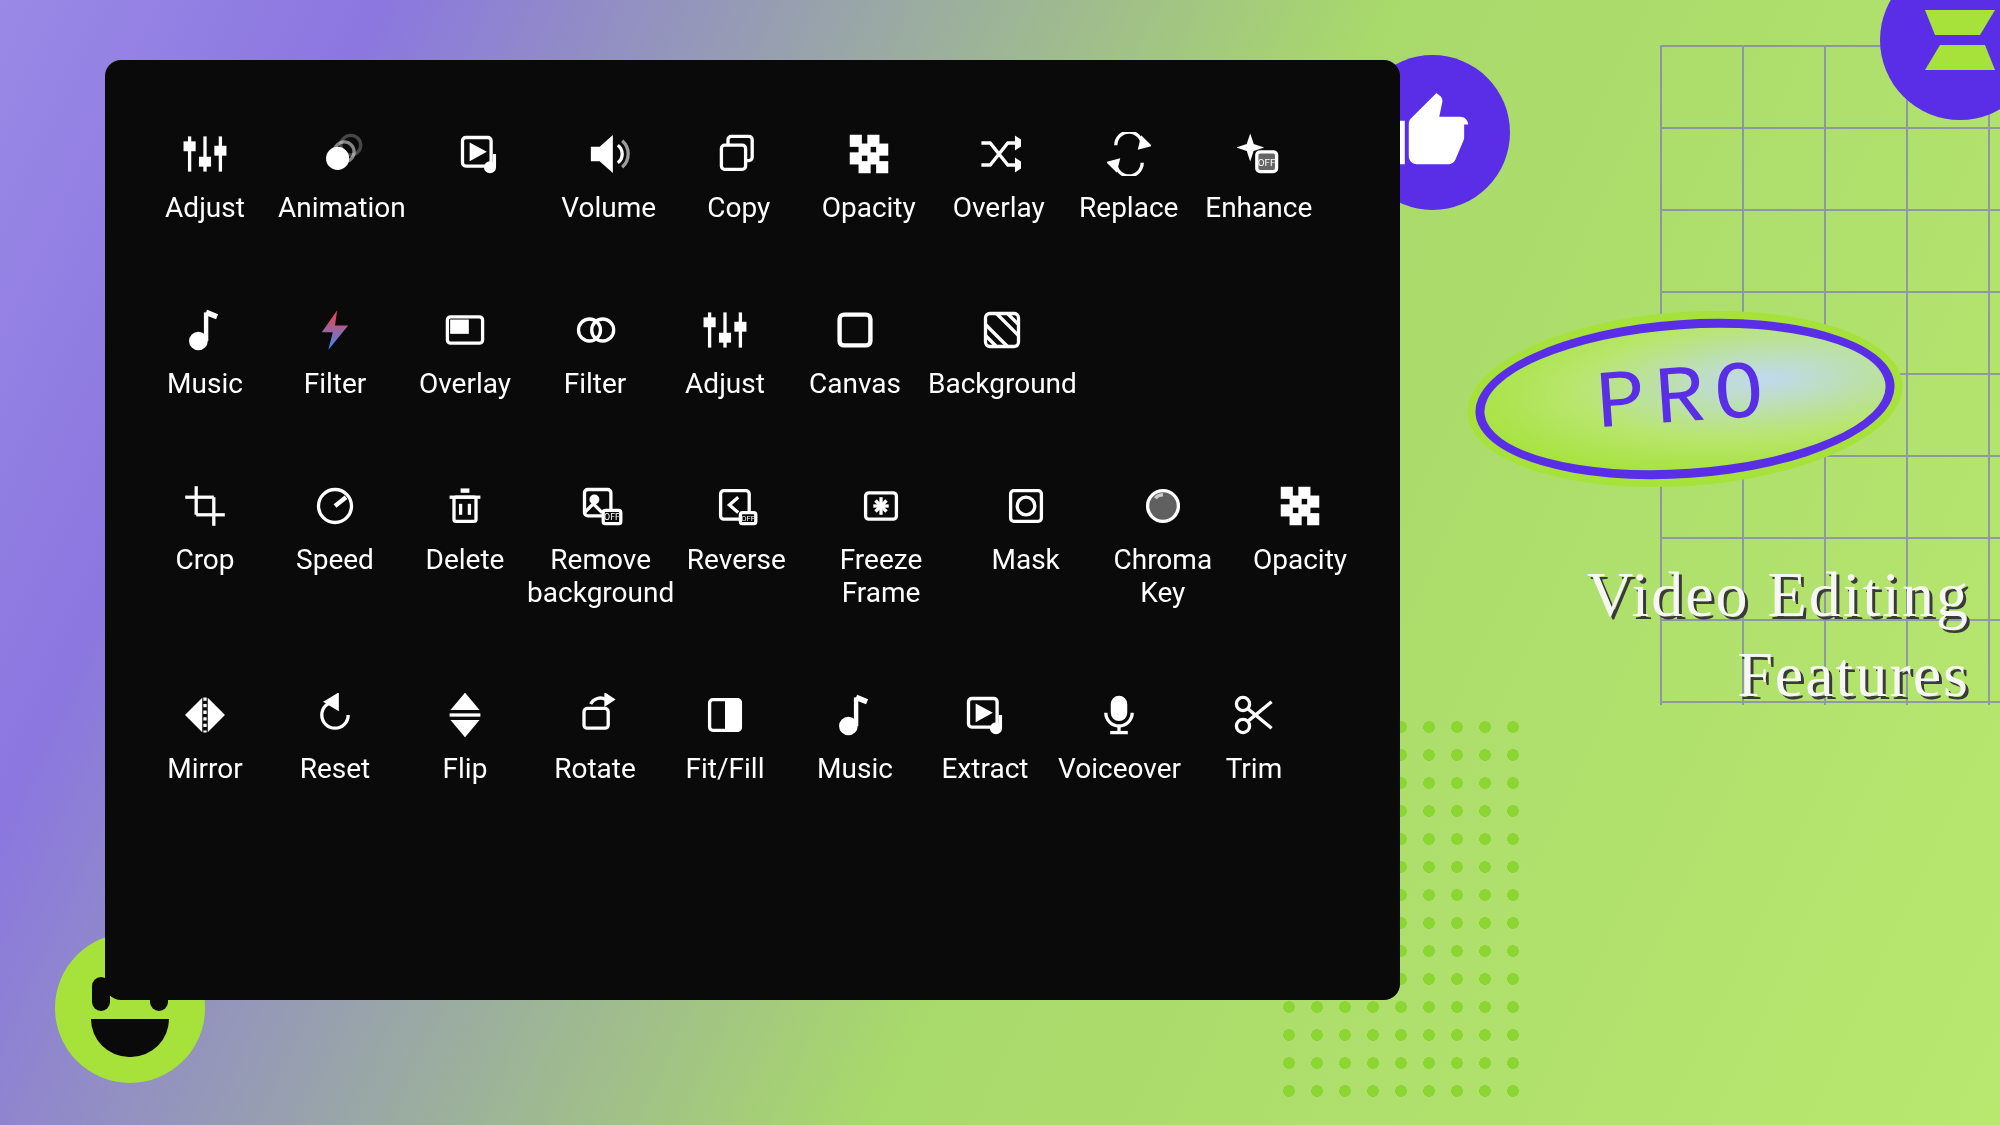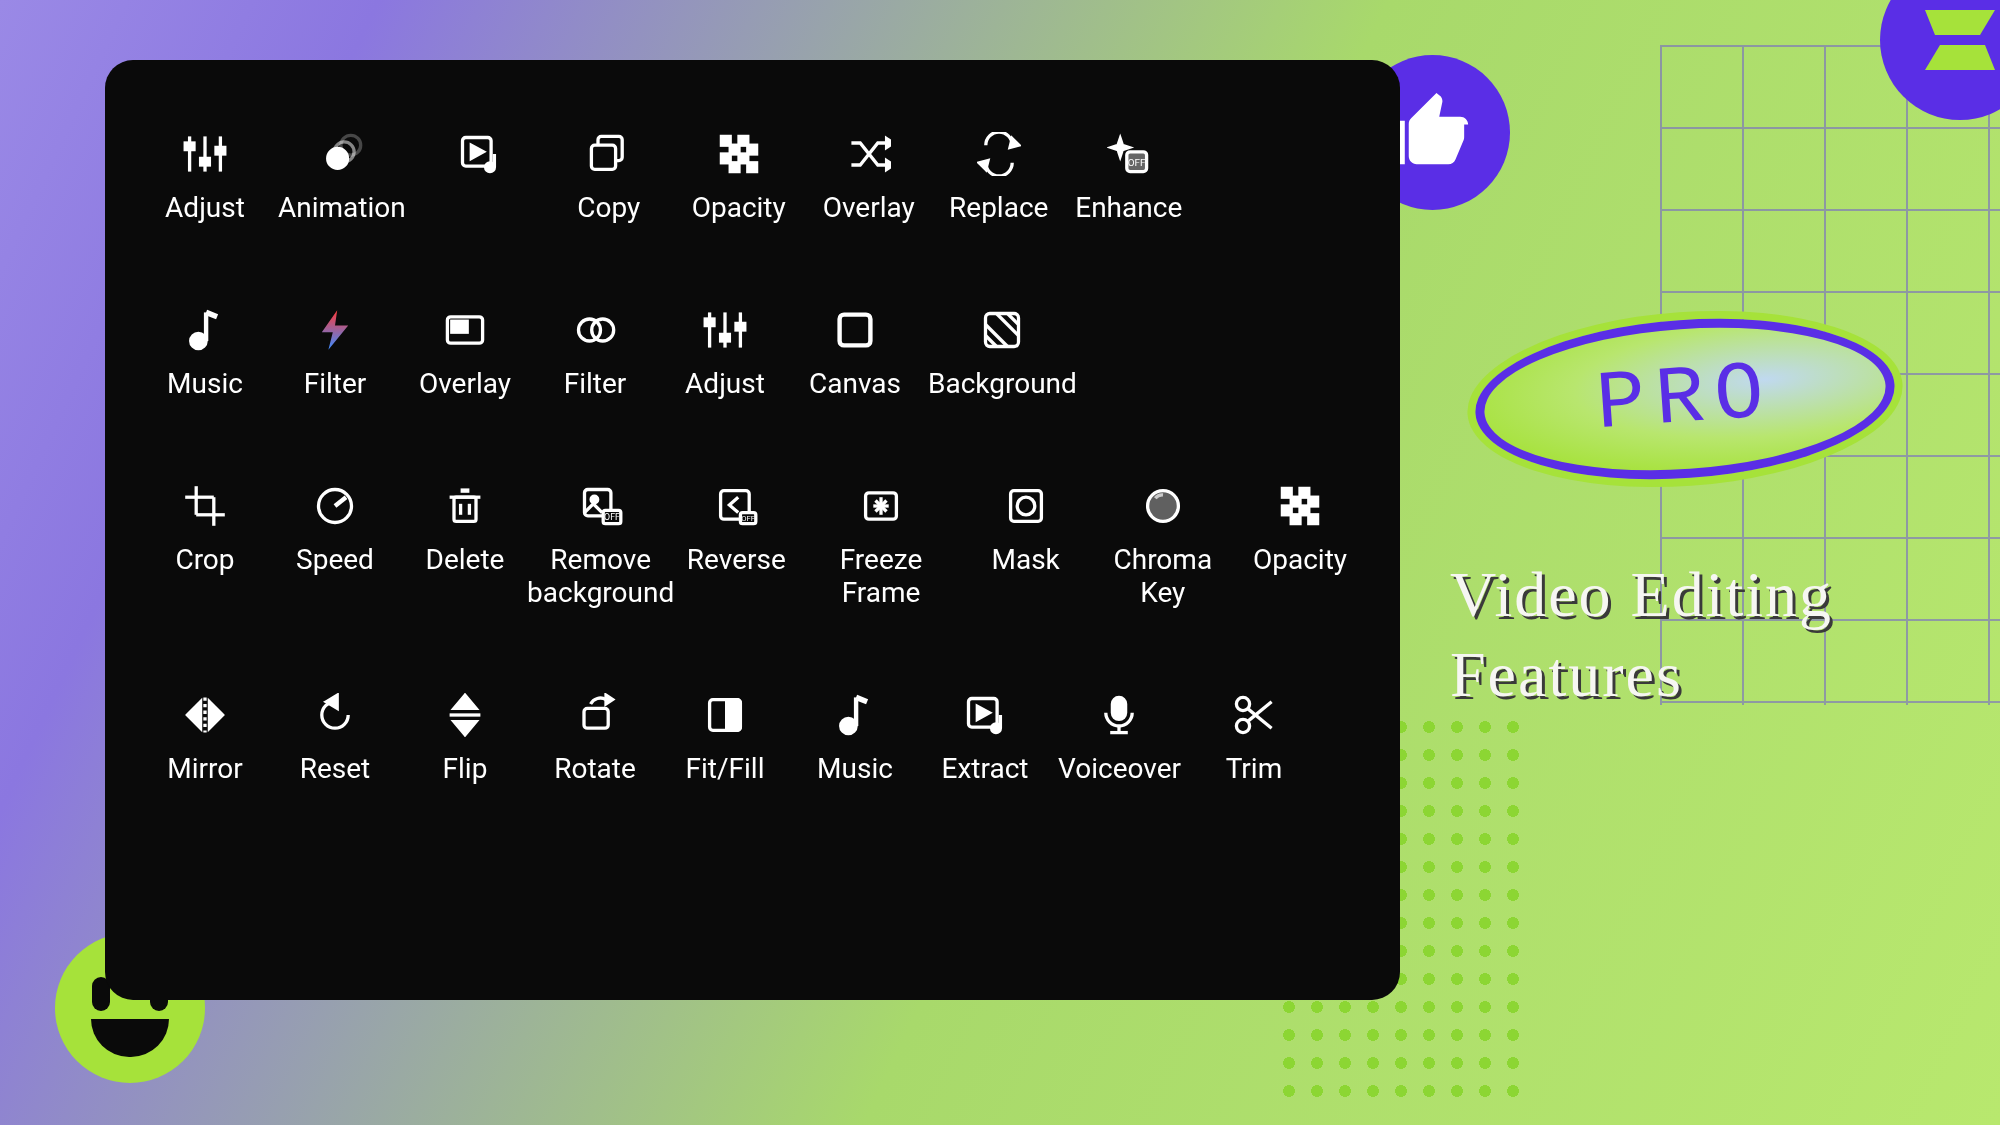--- a/index.html
+++ b/index.html
@@ -108,38 +108,38 @@
     color: #5a2ee6;
     font-weight: 500;
   }
 
   
   .heading {
     position: absolute;
     top: 555px;
     left: 1450px;
     width: 520px;
-    text-align: left;
+    text-align: right;
     font-family: Georgia, "Times New Roman", serif;
     font-size: 64px;
     line-height: 1.25;
     color: #f6f6f2;
     text-shadow: 3px 3px 0 #3a3a3a;
     letter-spacing: 2px;
   }
 
   
   .panel {
     position: absolute;
     left: 105px;
     top: 60px;
     width: 1295px;
     height: 940px;
     background: #0a0a0a;
-    border-radius: 28px;
+    border-radius: 16px;
     padding: 50px 35px;
     display: flex;
     flex-direction: column;
     gap: 42px;
   }
   .row {
     display: flex;
     flex-wrap: nowrap;
     gap: 0;
   }
@@ -223,20 +223,28 @@
       <div class="tool">
         <div class="iconbox">
           <svg class="icon" width="44" height="44" viewBox="0 0 40 40">
             <use href="#i-playnote"></use>
           </svg>
         </div>
       </div>
       <div class="tool">
         <div class="iconbox">
           <svg class="icon" width="44" height="44" viewBox="0 0 40 40">
+            <use href="#i-speaker"></use>
+          </svg>
+        </div>
+        <div class="label">Volume</div>
+      </div>
+      <div class="tool">
+        <div class="iconbox">
+          <svg class="icon" width="44" height="44" viewBox="0 0 40 40">
             <use href="#i-copy"></use>
           </svg>
         </div>
         <div class="label">Copy</div>
       </div>
       <div class="tool">
         <div class="iconbox">
           <svg class="icon" width="44" height="44" viewBox="0 0 40 40">
             <use href="#i-checker"></use>
           </svg>

